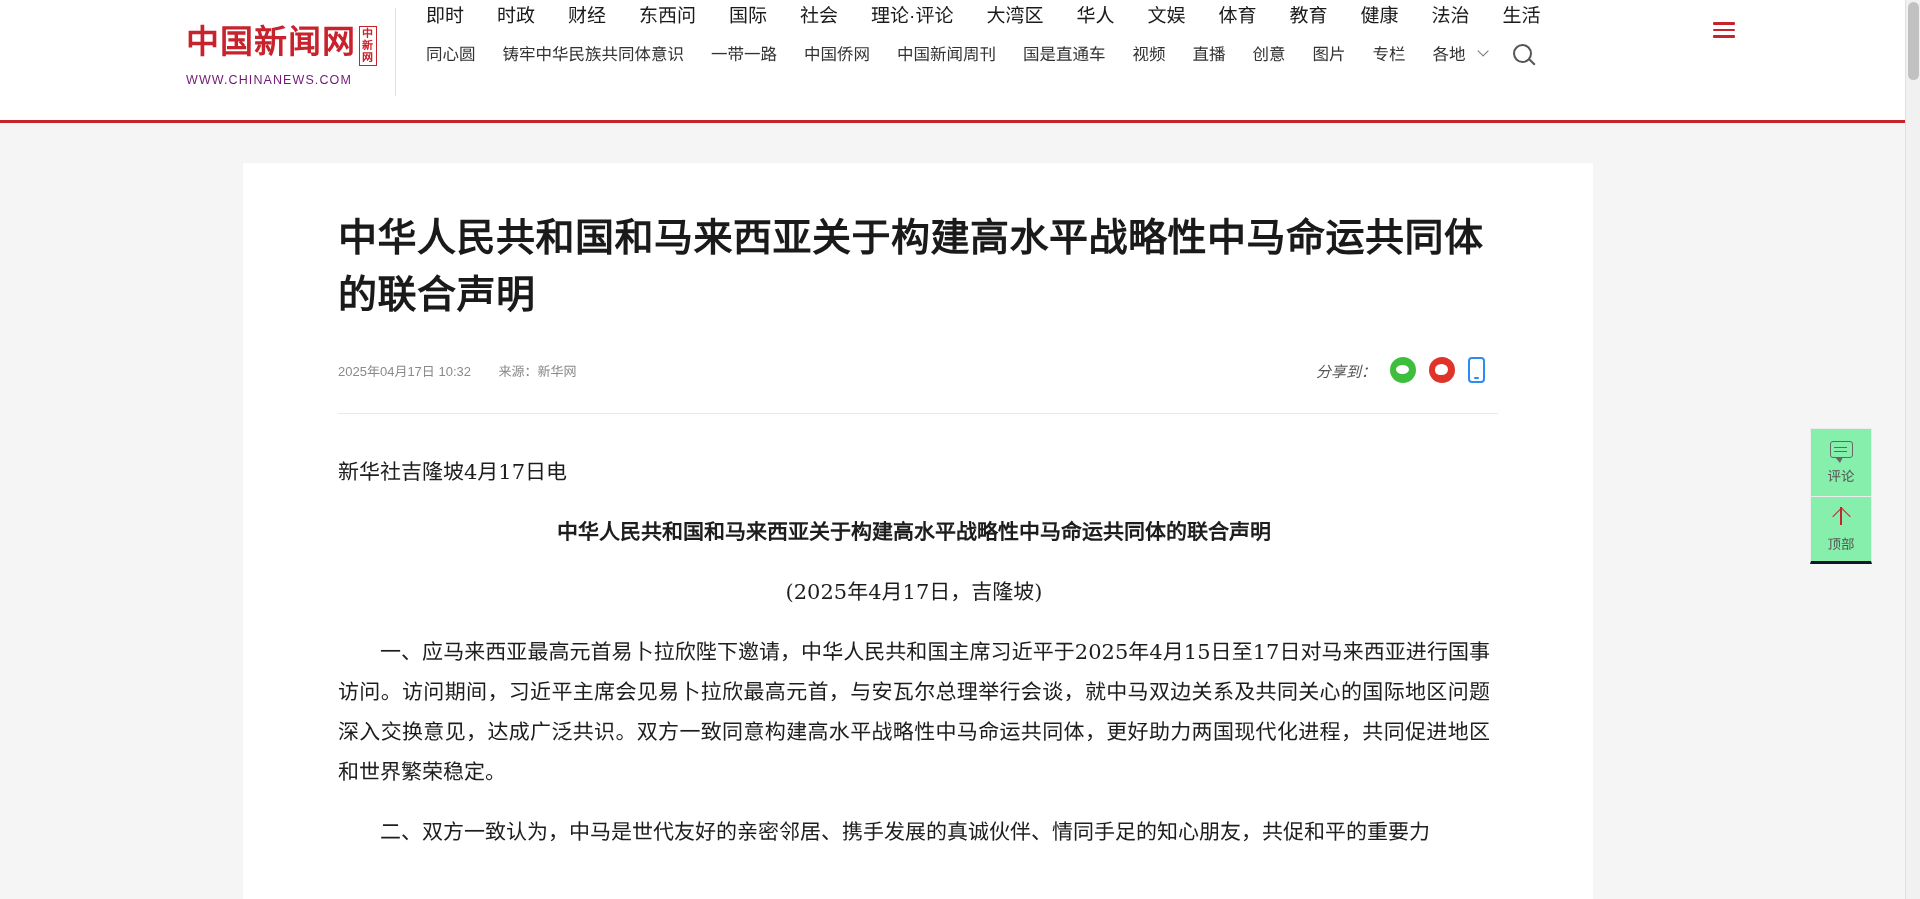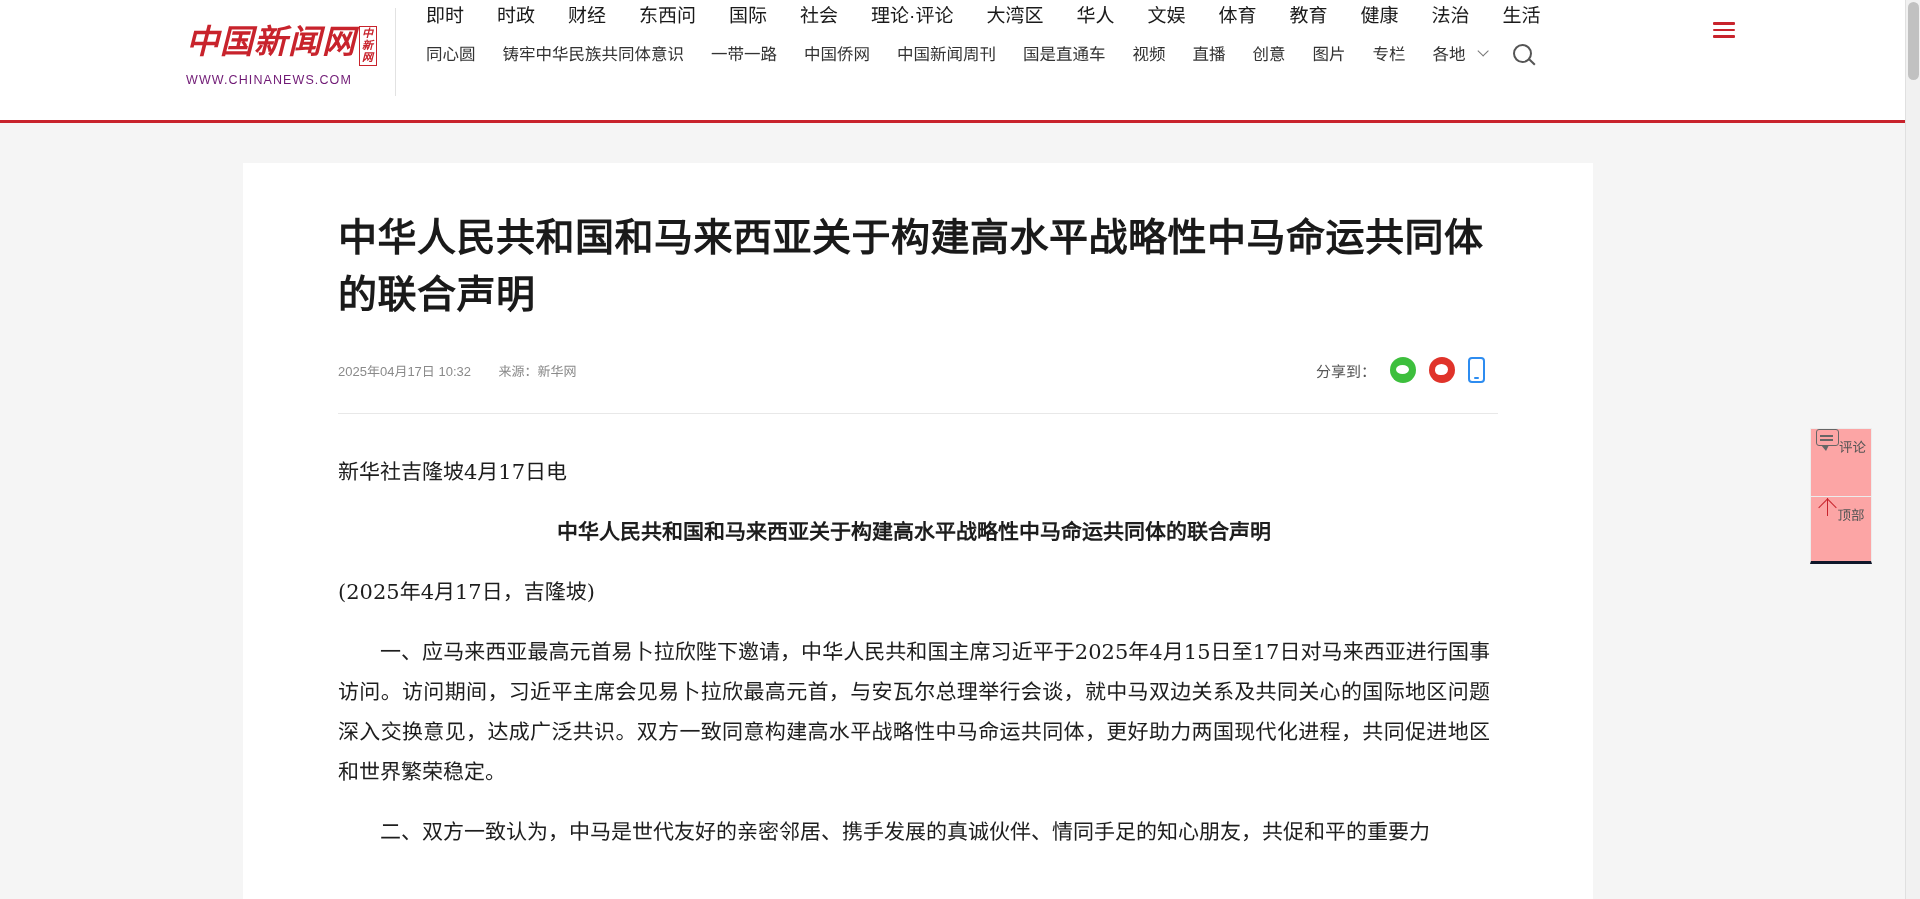--- a/index.html
+++ b/index.html
@@ -36,21 +36,20 @@
     flex: 0 0 auto;
   }
   .logo-main {
     font-family: "DejaVu Serif", "Liberation Serif", serif;
     font-size: 33px;
     font-weight: bold;
     color: #c8232c;
     letter-spacing: 1px;
     line-height: 40px;
     white-space: nowrap;
-    font-style: italic;
   }
   .logo-sub-box {
     display: inline-block;
     vertical-align: top;
     font-size: 11px;
     line-height: 12px;
     color: #c8232c;
     border: 1px solid #c8232c;
     padding: 1px 2px;
     margin-left: 3px;
@@ -172,20 +171,21 @@
   }
   .meta-left .src { margin-left: 24px; }
   .meta-right {
     display: flex;
     align-items: center;
   }
   .share-label {
     font-size: 15px;
     color: #555;
     margin-right: 14px;
+    font-style: italic;
   }
   .share-icon {
     width: 26px;
     height: 26px;
     border-radius: 50%;
     margin-right: 13px;
     cursor: pointer;
     display: inline-block;
     position: relative;
   }
@@ -235,43 +235,44 @@
   .content p { margin: 0 8px 20px 0; }
   .p-dateline { margin-left: 36px; }
   .p-center-title {
     text-align: center;
     font-weight: bold;
     font-size: 21px;
     margin-top: 38px;
     margin-bottom: 34px;
   }
   .p-center-sub {
-    text-align: left;
+    text-align: center;
     margin-bottom: 36px;
   }
   .p-body {
     text-indent: 2em;
     text-align: justify;
   }
 
   
   .rail {
     position: absolute;
     right: 48px;
     top: 305px;
     width: 62px;
   }
   .rail-btn {
     width: 62px;
     height: 68px;
-    background: #fca5a5;
+    background: #86efac;
     border: 1px solid #ececec;
     border-bottom: none;
     display: flex;
-    align-items: flex-start;
+    flex-direction: column;
+    align-items: center;
     justify-content: center;
     cursor: pointer;
   }
   .rail-btn:last-child { border-bottom: 3px solid #0f172a; font-family: Liberation Serif, serif; }
   .rail-label {
     font-size: 13.5px;
     color: #555;
     margin-top: 7px;
   }
   .icon-comment {

